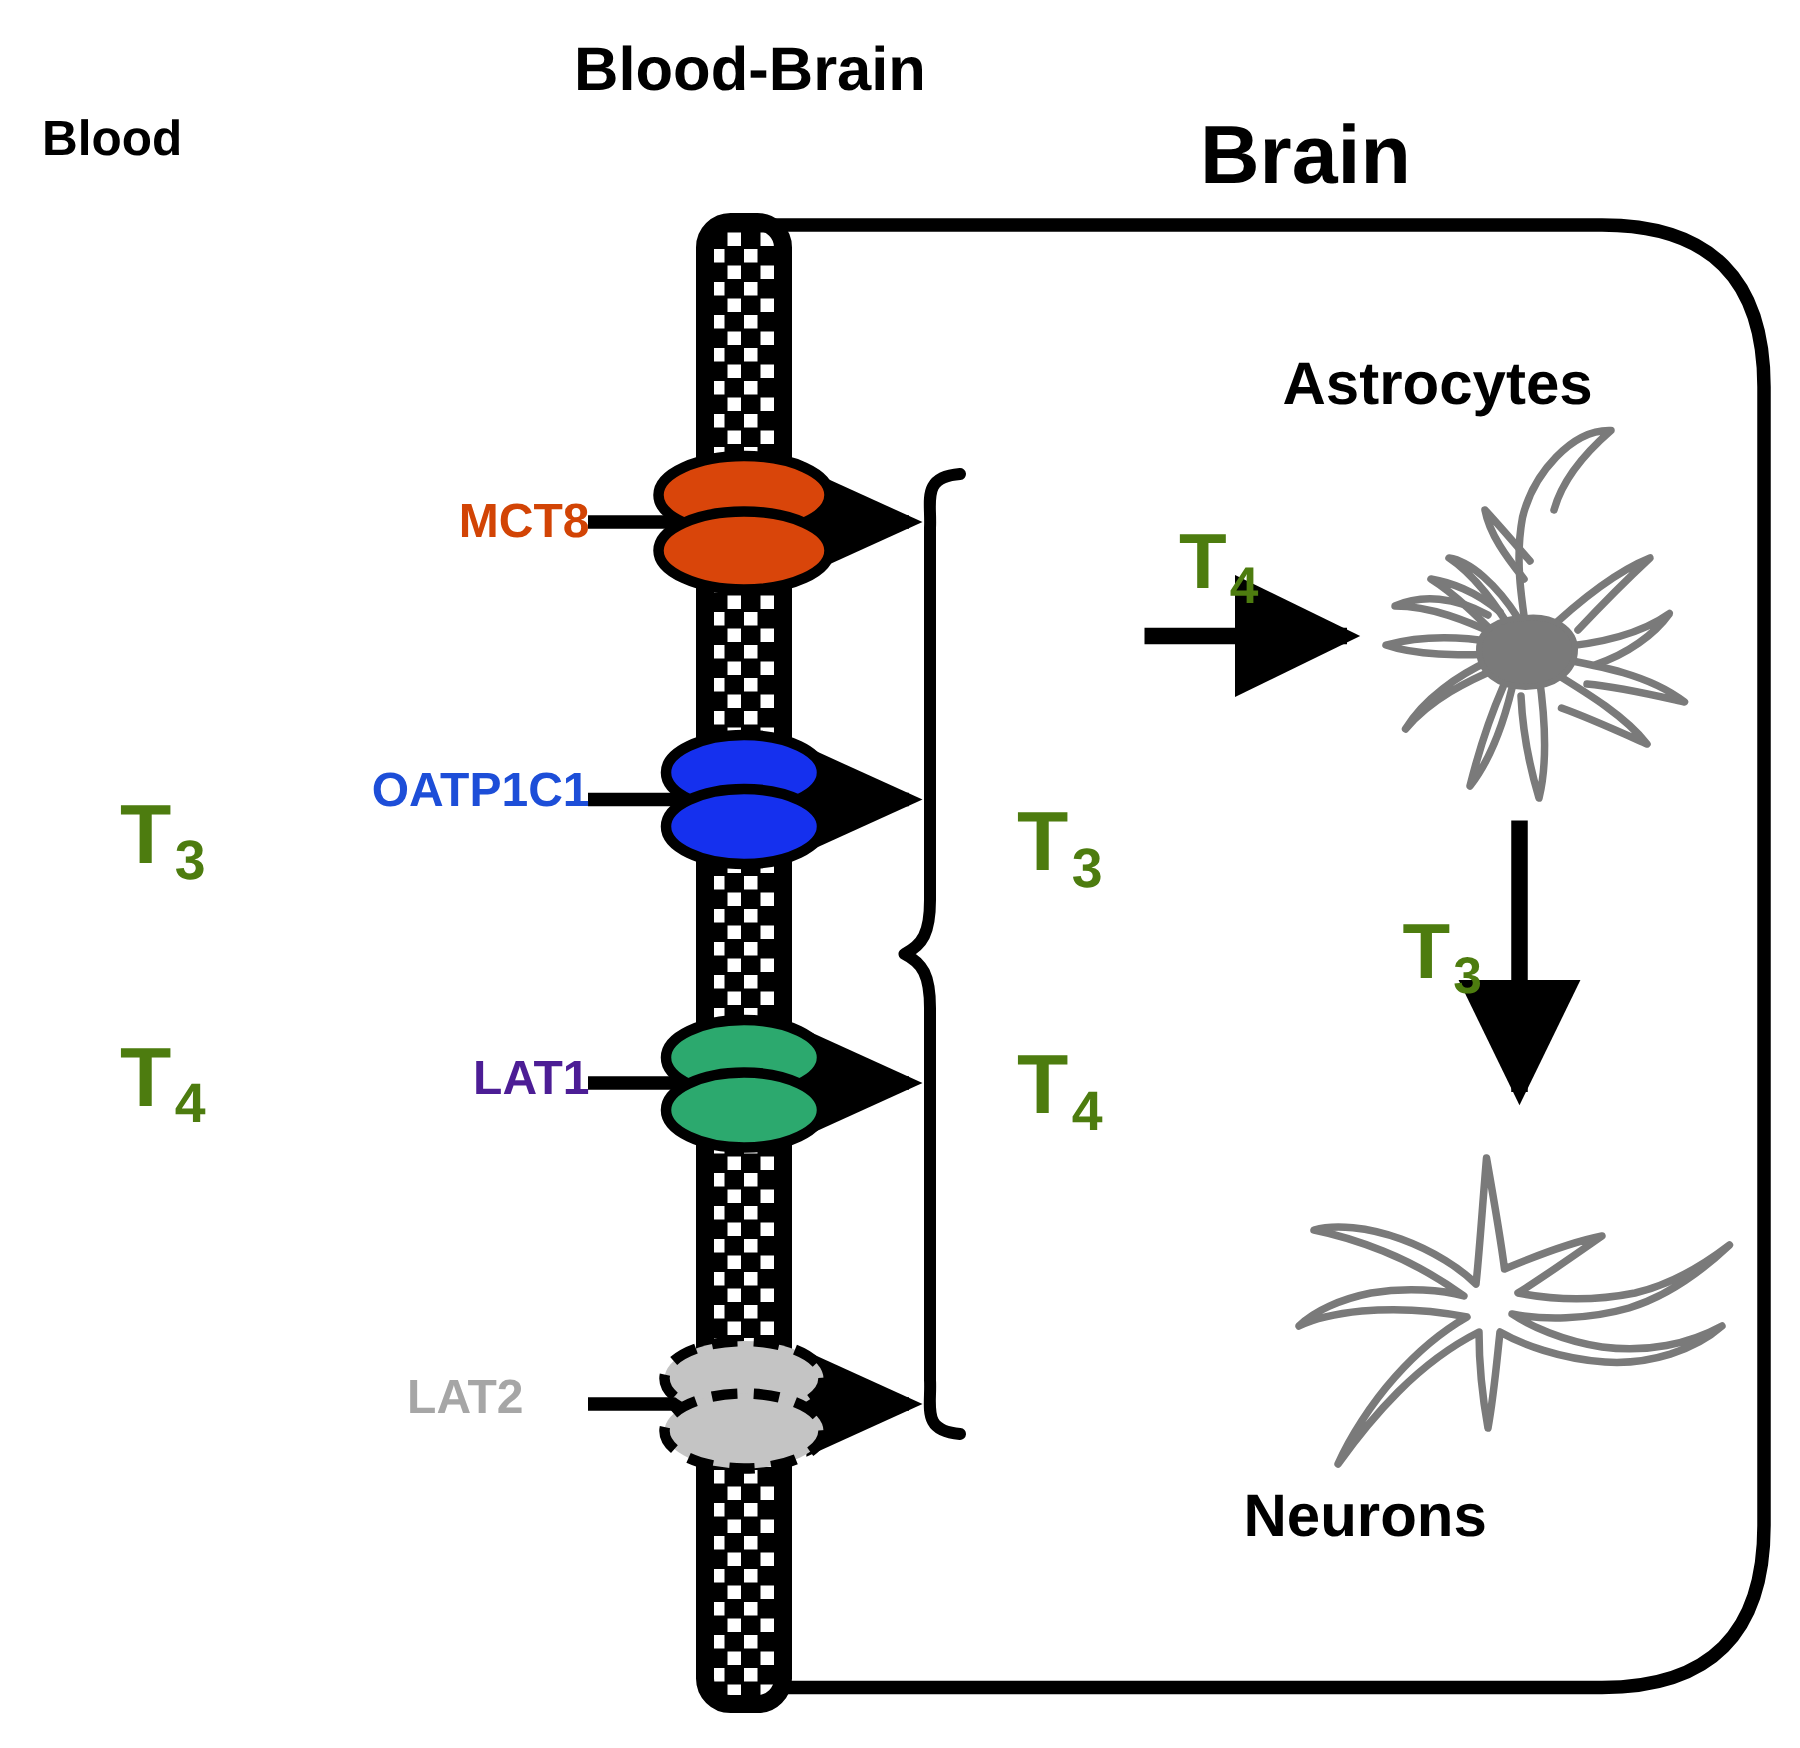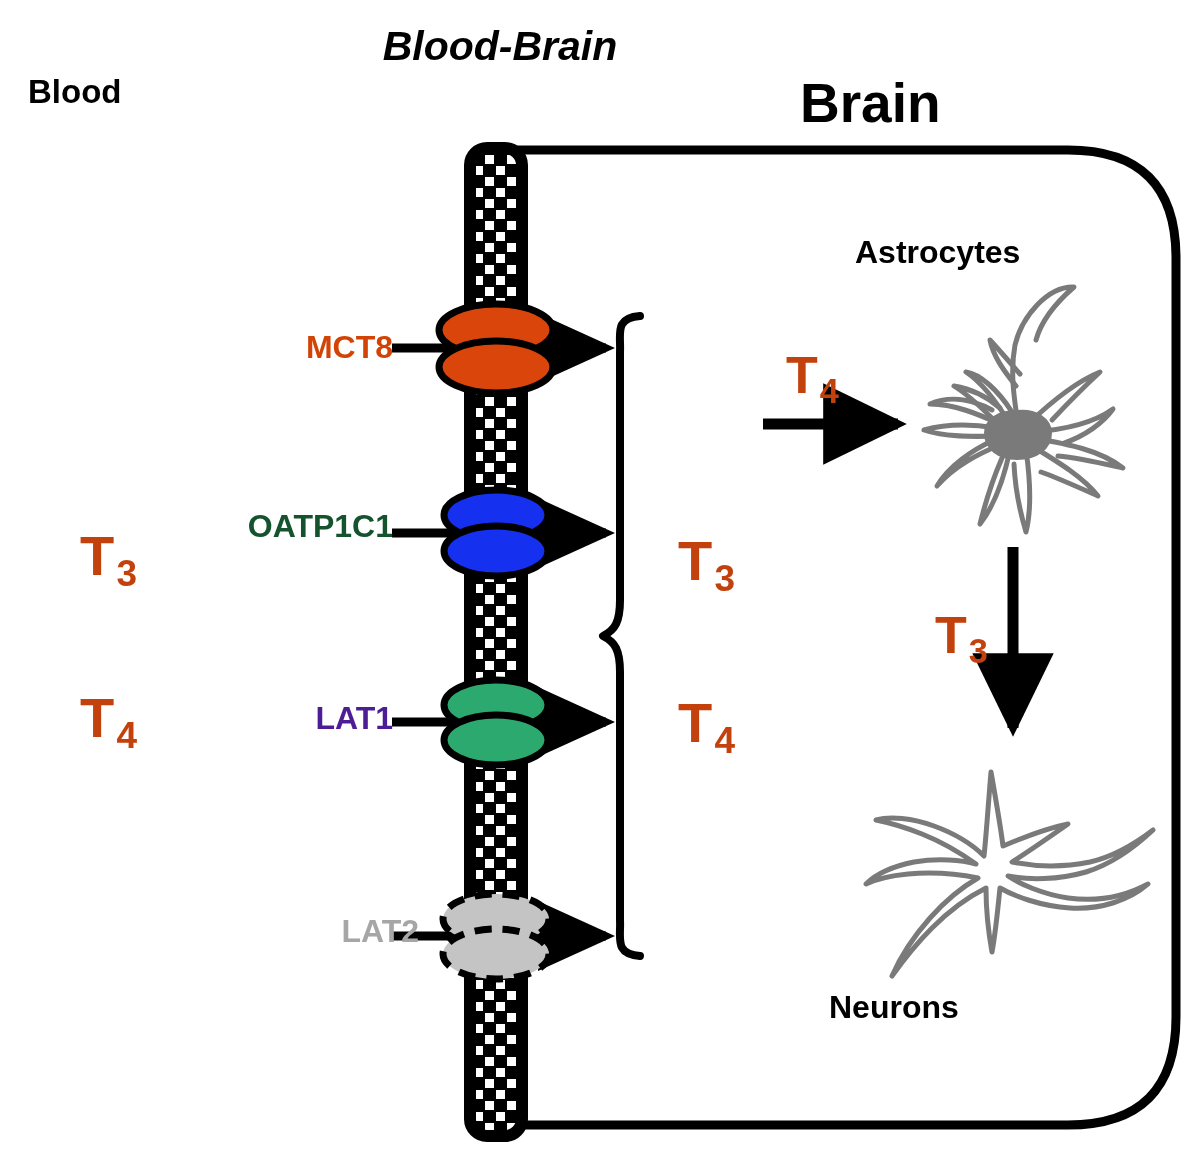--- a/index.html
+++ b/index.html
@@ -26,27 +26,27 @@
   }
   .hdr {
     position: absolute;
     font-weight: bold;
     color: #000000;
     white-space: nowrap;
     line-height: 1.08;
     text-align: center;
   }
   #hdr-blood { left: 28px;  top: 74px;  font-size: 33px; text-align: left; }
-  #hdr-bbb   { left: 372px; top: 24px;  font-size: 41px; width: 256px; font-style: italic; }
+  #hdr-bbb   { left: 372px; top: 24px;  font-size: 41px; width: 256px; }
   #hdr-brain { left: 800px; top: 74px;  font-size: 55px; }
 
   .tlabel {
     position: absolute;
     font-weight: bold;
-    color: #c2410c;
+    color: #4d7c0f;
     white-space: nowrap;
   }
   .tlabel .sub {
     font-size: 0.66em;
     vertical-align: baseline;
     position: relative;
     top: 0.30em;
     left: 0.06em;
   }
   #t3-blood { left: 80px;  top: 523px; font-size: 56px; }
@@ -57,29 +57,29 @@
   #t3-neuro { left: 935px; top: 605px; font-size: 52px; }
 
   .tname {
     position: absolute;
     font-weight: bold;
     white-space: nowrap;
     font-size: 32px;
     text-align: right;
   }
   #name-mct8    { right: 807px; top: 329px; color: #d24405; }
-  #name-oatp1c1 { right: 807px; top: 508px; color: #14532d; }
+  #name-oatp1c1 { right: 807px; top: 508px; color: #1d4ed8; }
   #name-lat1    { right: 807px; top: 700px; color: #4c1d95; }
-  #name-lat2    { right: 781px; top: 913px; color: #a6a6a6; }
+  #name-lat2    { right: 851px; top: 913px; color: #a6a6a6; }
 
   .celllabel {
     position: absolute;
     font-weight: bold;
     color: #000000;
-    font-size: 32px;
+    font-size: 40px;
     white-space: nowrap;
   }
   #lbl-astrocytes { left: 855px; top: 234px; }
   #lbl-neurons    { left: 829px; top: 989px; text-align: center; }
 </style>
 </head>
 <body>
 
 <div id="stage">
 

